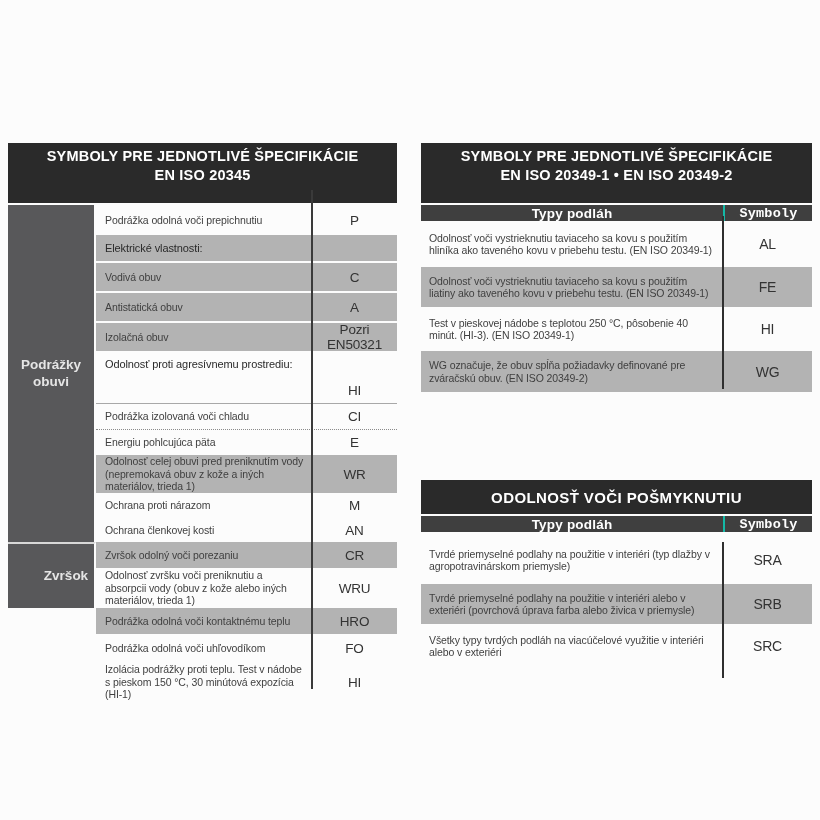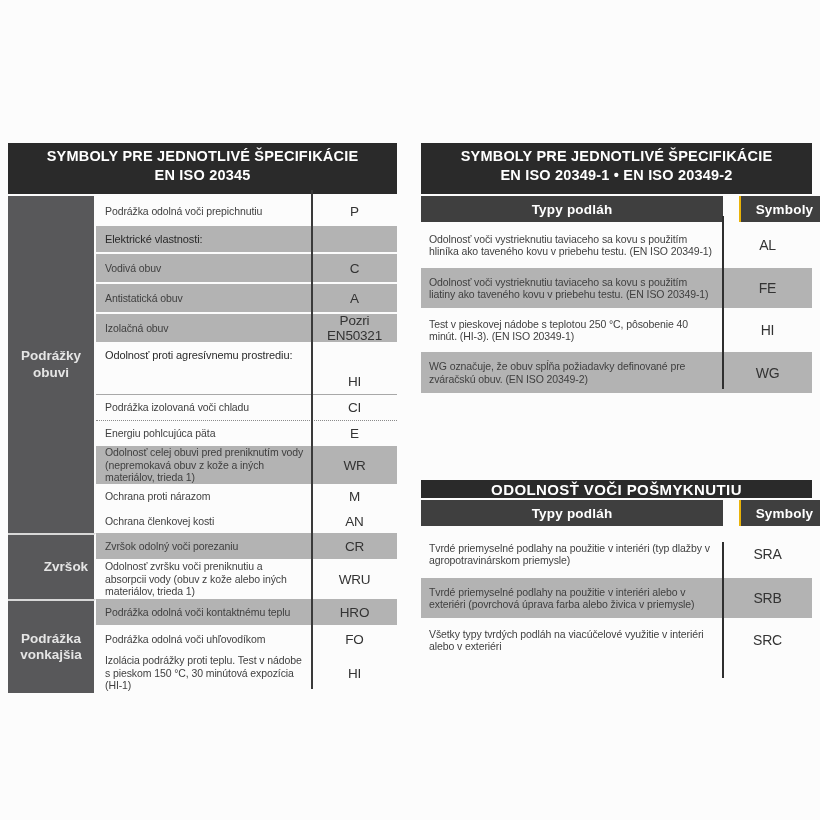--- a/index.html
+++ b/index.html
@@ -12,22 +12,22 @@
   }
   .tbl { position:absolute; }
   .tbl-left  { left:8px;   top:143px; width:389px; height:546px; }
   .tbl-rt1   { left:421px; top:143px; width:391px; height:246px; }
   .tbl-rt2   { left:421px; top:480px; width:391px; height:198px; }
 
   .thead {
     background:#2a2a2a; color:#ffffff; font-weight:bold;
     text-align:center; letter-spacing:0.2px;
   }
-  .h2line { height:51px; padding-top:4px; font-size:14.5px; line-height:19px; }
-  .h1line { height:18px; font-size:15px; display:flex; align-items:center; justify-content:center; letter-spacing:0.4px; }
+  .h2line { height:60px; padding-top:4px; font-size:14.5px; line-height:19px; }
+  .h1line { height:34px; font-size:15px; display:flex; align-items:center; justify-content:center; letter-spacing:0.4px; }
 
   
   .lgrid {
     display:grid; margin-top:2px;
     grid-template-columns:88px 216px 85px;
     grid-template-rows:30px 26px 30px 30px 30px 26px 26px 26px 26px 38px 25px 24px 26px 40px 26px 28px 40px;
   }
   .gcell {
     grid-column:1; background:#58585a; color:#e5e5e5; font-weight:bold;
     font-size:13.5px; line-height:16.5px; text-align:center;
@@ -53,27 +53,27 @@
   .sepw { border-top:2px solid #fcfcfc; }
   .seps { border-top:1px solid #a8a8a8; }
   .sepd { border-top:1px dotted #8a8a8a; }
   .r1{grid-row:1}.r2{grid-row:2}.r3{grid-row:3}.r4{grid-row:4}.r5{grid-row:5}
   .r6{grid-row:6}.r7{grid-row:7}.r8{grid-row:8}.r9{grid-row:9}.r10{grid-row:10}
   .r11{grid-row:11}.r12{grid-row:12}.r13{grid-row:13}.r14{grid-row:14}.r15{grid-row:15}
   .r16{grid-row:16}.r17{grid-row:17}
 
   
   .subgrid {
-    display:grid; grid-template-columns:302px 89px; height:26px; margin-top:2px;gap:16px;
+    display:grid; grid-template-columns:302px 89px; height:16px; margin-top:2px;
   }
   .sub1,.sub2 {
     background:#3f3f3f; color:#ffffff; font-weight:bold; font-size:13.5px;
     display:flex; align-items:center; justify-content:center; letter-spacing:0.2px;
   }
-  .sub2 { border-left:2px solid #eab308; }
+  .sub2 { border-left:2px solid #14b8a6;font-family:Liberation Mono, monospace; }
 
   .rgrid { display:grid; grid-template-columns:302px 89px; }
   .rg1 { grid-template-rows:44px 42px 42px 43px; }
   .rg2 { grid-template-rows:46px 42px 42px; margin-top:4px; }
   .rgrid .desc { padding:2px 10px 2px 8px; }
   .rgrid .desc, .rgrid .sym { border-top:2px solid #fcfcfc; }
   .rgrid .desc { grid-column:1; }
   .rgrid .sym  { grid-column:2; font-size:14px; }
 
   
@@ -86,21 +86,20 @@
 <body>
 
 <section class="tbl tbl-left">
   <div class="thead h2line">
     <div>SYMBOLY PRE JEDNOTLIVÉ ŠPECIFIKÁCIE</div>
     <div>EN ISO 20345</div>
   </div>
   <div class="lgrid">
     <div class="gcell g1">Podrážky obuvi</div>
     <div class="gcell g2">Zvršok</div>
-    <div class="gcell g3">Podrážka vonkajšia</div>
 
     <div class="desc r1">Podrážka odolná voči prepichnutiu</div>
     <div class="sym r1">P</div>
 
     <div class="desc r2 s bold">Elektrické vlastnosti:</div>
     <div class="sym r2 s"></div>
 
     <div class="desc r3 s sepw">Vodivá obuv</div>
     <div class="sym r3 s sepw">C</div>
 

